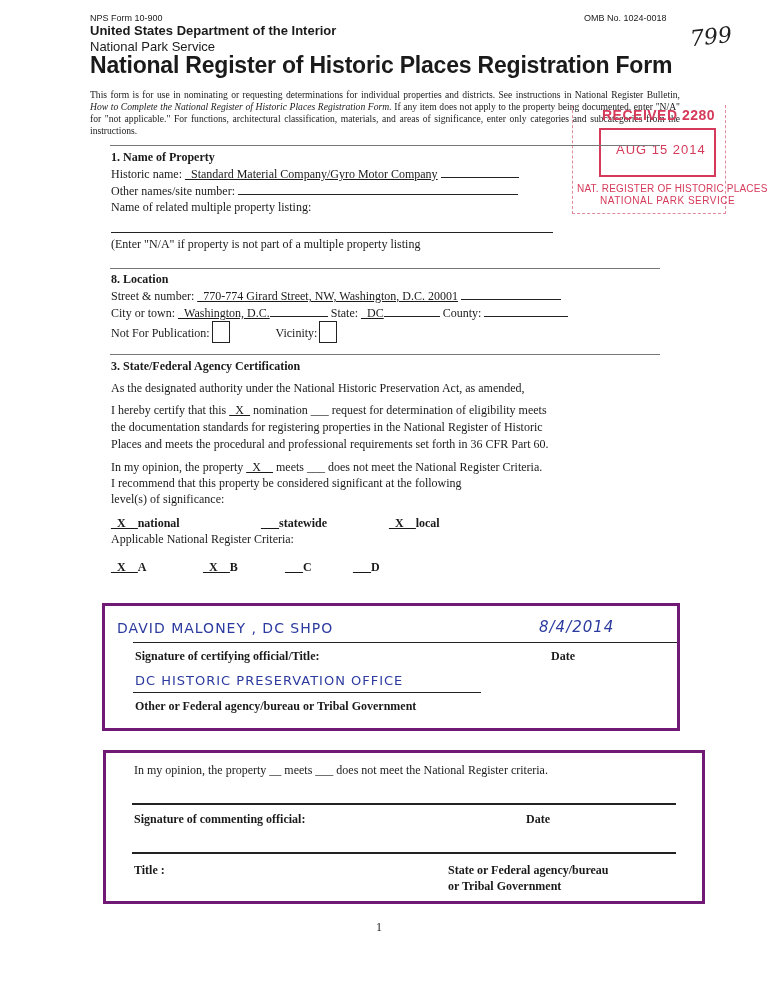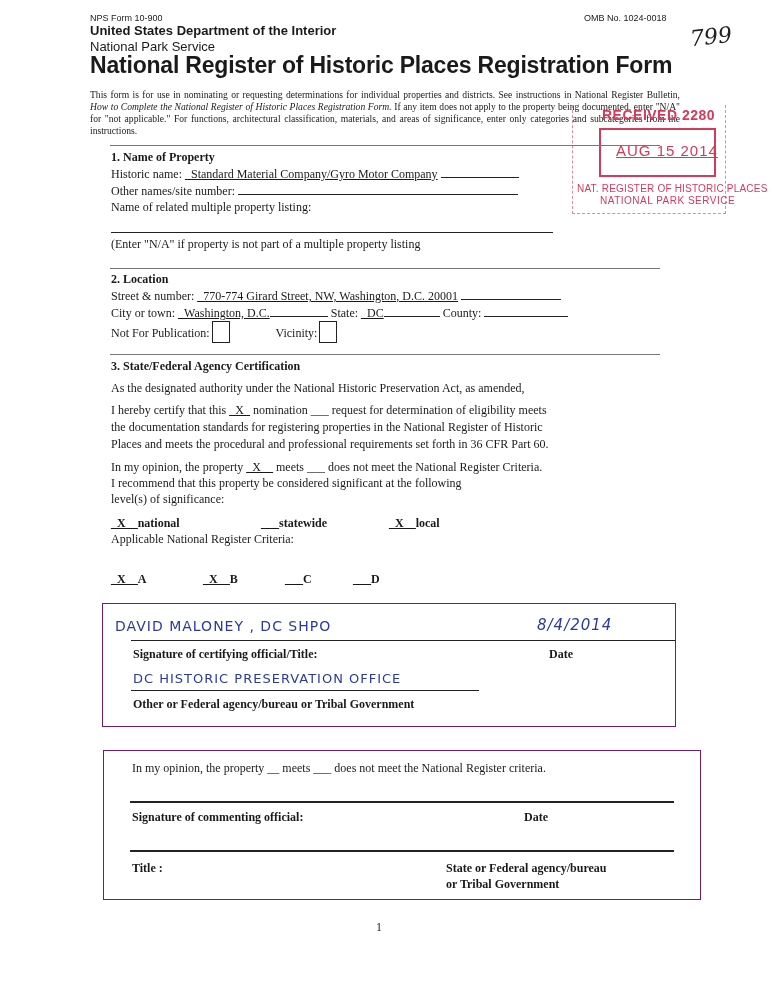--- a/index.html
+++ b/index.html
@@ -15,26 +15,26 @@
   .title { left:90px; top:52px; font-size:23px; font-weight:bold; letter-spacing:-0.2px; }
   .page-num-hand { left:690px; top:24px; font-size:22px; font-style:italic; color:#222; font-family:"DejaVu Serif", serif; transform:rotate(-6deg); }
   .intro { left:90px; top:89px; width:590px; font-size:9.6px; line-height:12px; text-align:justify; }
   .intro i { font-style:italic; }
   .rule { position:absolute; height:1px; background:#777; }
   .rule.dark { background:#222; }
   .sec { font-size:12px; line-height:16px; }
   .u { text-decoration:underline; }
   .blank { display:inline-block; border-bottom:1px solid #222; height:12px; vertical-align:baseline; }
   .cb { display:inline-block; width:16px; height:20px; border:1.5px solid #222; vertical-align:-6px; margin-left:2px; }
-  .box { position:absolute; border:1px solid #701a75; }
+  .box { position:absolute; border:3px solid #701a75; }
   .stamp { position:absolute; left:572px; top:105px; width:156px; height:110px; color:#d63a5a; font-family:"Liberation Sans", sans-serif; }
   .stamp .outer { position:absolute; left:0; top:0; width:152px; height:108px; border-left:1.5px dashed #e08a9c; border-right:1.5px dashed #e08a9c; border-bottom:1.5px dashed #e08a9c; }
   .stamp .recv { position:absolute; left:30px; top:2px; font-size:14px; font-weight:bold; letter-spacing:0.5px; }
   .stamp .inner { position:absolute; left:27px; top:23px; width:113px; height:45px; border:2px solid #d63a5a; }
-  .stamp .date { position:absolute; left:44px; top:37px; font-size:15px; letter-spacing:1px;text-decoration:underline; }
+  .stamp .date { position:absolute; left:44px; top:37px; font-size:13px; letter-spacing:1px; }
   .stamp .l1 { position:absolute; left:5px; top:78px; font-size:10px; letter-spacing:0.2px; white-space:nowrap; }
   .stamp .l2 { position:absolute; left:28px; top:90px; font-size:10px; letter-spacing:0.5px; white-space:nowrap; }
   .bold { font-weight:bold; }
 </style>
 </head>
 <body>
 
 <div class="abs sans form-no">NPS Form 10-900</div>
 <div class="abs sans omb">OMB No. 1024-0018</div>
 <div class="abs sans dept">United States Department of the Interior</div>
@@ -67,21 +67,21 @@
   </div>
   <div>
     <span>Name of related multiple property listing:</span>
   </div>
 </div>
 <div class="rule dark" style="left:111px; top:232px; width:442px;"></div>
 <div class="abs sec" style="left:111px; top:236px;">(Enter "N/A" if property is not part of a multiple property listing</div>
 
 <div class="rule" style="left:110px; top:268px; width:550px;"></div>
 <div class="abs sec" style="left:111px; top:271px;">
-  <div class="bold">2.  Location</div>
+  <div class="bold">8.  Location</div>
   <div>
     <span>Street &amp; number:</span>
     <span class="u">_770-774 Girard Street, NW, Washington, D.C. 20001</span>
     <span class="blank" style="width:100px;"></span>
   </div>
   <div>
     <span>City or town:</span>
     <span class="u">_Washington, D.C.</span><span class="blank" style="width:58px;"></span>
     <span>State:</span>
     <span class="u">_DC</span><span class="blank" style="width:56px;"></span>
@@ -106,21 +106,21 @@
   </div>
   <div style="margin-top:6px;">
     <span>In my opinion, the property </span><span class="u">_X__</span><span> meets </span><span>___</span><span> does not meet the National Register Criteria.</span>
   </div>
   <div>I recommend that this property be considered significant at the following</div>
   <div>level(s) of significance:</div>
   <div style="margin-top:8px; font-weight:bold;">
     <span style="display:inline-block; width:150px;"><span class="u">_X__</span><span>national</span></span><span style="display:inline-block; width:128px;"><span class="u">___</span><span>statewide</span></span><span><span class="u">_X__</span><span>local</span></span>
   </div>
   <div>Applicable National Register Criteria:</div>
-  <div style="margin-top:24px; font-weight:bold;">
+  <div style="margin-top:12px; font-weight:bold;">
     <span style="display:inline-block; width:92px;"><span class="u">_X__</span><span>A</span></span><span style="display:inline-block; width:82px;"><span class="u">_X__</span><span>B</span></span><span style="display:inline-block; width:68px;"><span class="u">___</span><span>C</span></span><span><span class="u">___</span><span>D</span></span>
   </div>
 </div>
 
 <div class="box" style="left:102px; top:603px; width:572px; height:122px;">
   <div class="abs hand" style="left:12px; top:14px; font-size:14px;">DAVID MALONEY , DC SHPO</div>
   <div class="abs hand" style="left:434px; top:12px; font-size:15px; font-style:italic;">8/4/2014</div>
   <div class="rule dark" style="left:28px; top:36px; width:544px;"></div>
   <div class="abs sec bold" style="left:30px; top:42px;">Signature of certifying official/Title:</div>
   <div class="abs sec bold" style="left:446px; top:42px;">Date</div>

